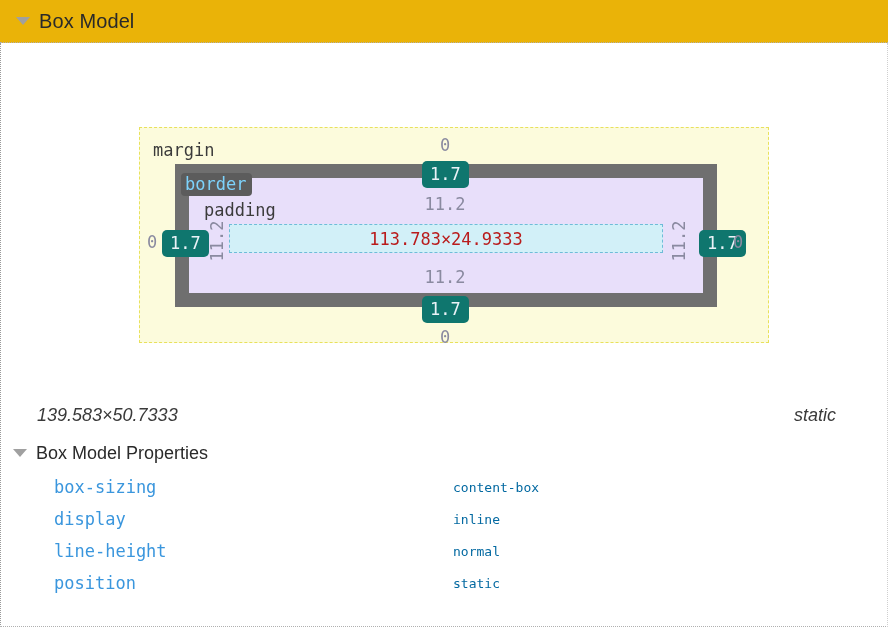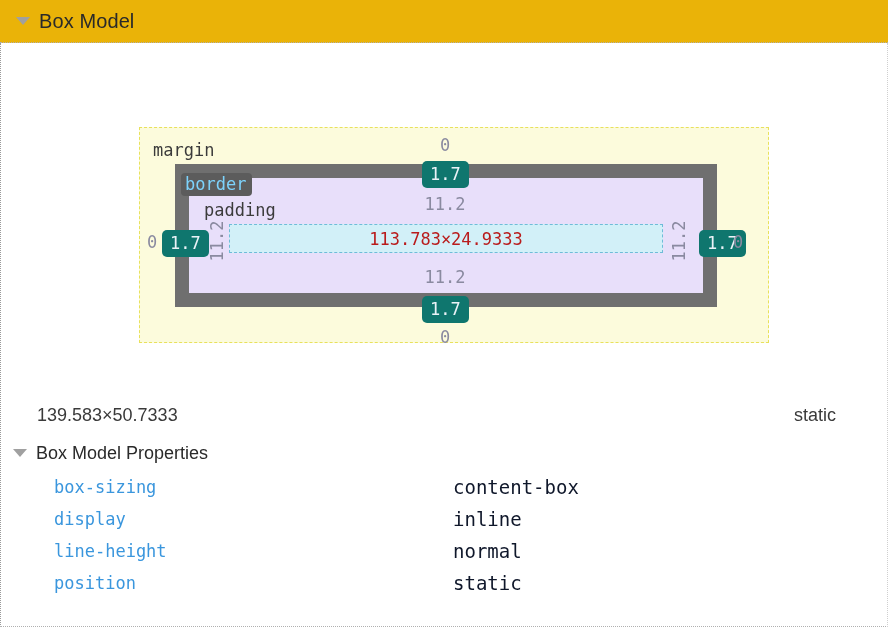--- a/index.html
+++ b/index.html
@@ -175,20 +175,21 @@
     position: absolute;
     left: 0;
     top: 352px;
     width: 888px;
     height: 40px;
     display: flex;
     align-items: center;
     justify-content: space-between;
     box-sizing: border-box;
     padding: 0 53px 0 36px;
+    font-style: italic;
   }
   .summary-size,
   .summary-position {
     font-size: 18px;
     color: #3a3a3a;
   }
 
   
   .props-header {
     position: absolute;
@@ -220,22 +221,22 @@
   .prop-name {
     width: 452px;
     padding-left: 53px;
     box-sizing: border-box;
     font-family: "DejaVu Sans Mono", monospace;
     font-size: 17px;
     color: #3a96dd;
   }
   .prop-value {
     font-family: "DejaVu Sans Mono", monospace;
-    font-size: 19px;
-    color: #0f172a;
+    font-size: 13px;
+    color: #0369a1;
   }
 </style>
 </head>
 <body>
 
 <div class="panel-header">
   <span class="twisty"></span>
   <span class="panel-title">Box Model</span>
 </div>
 

